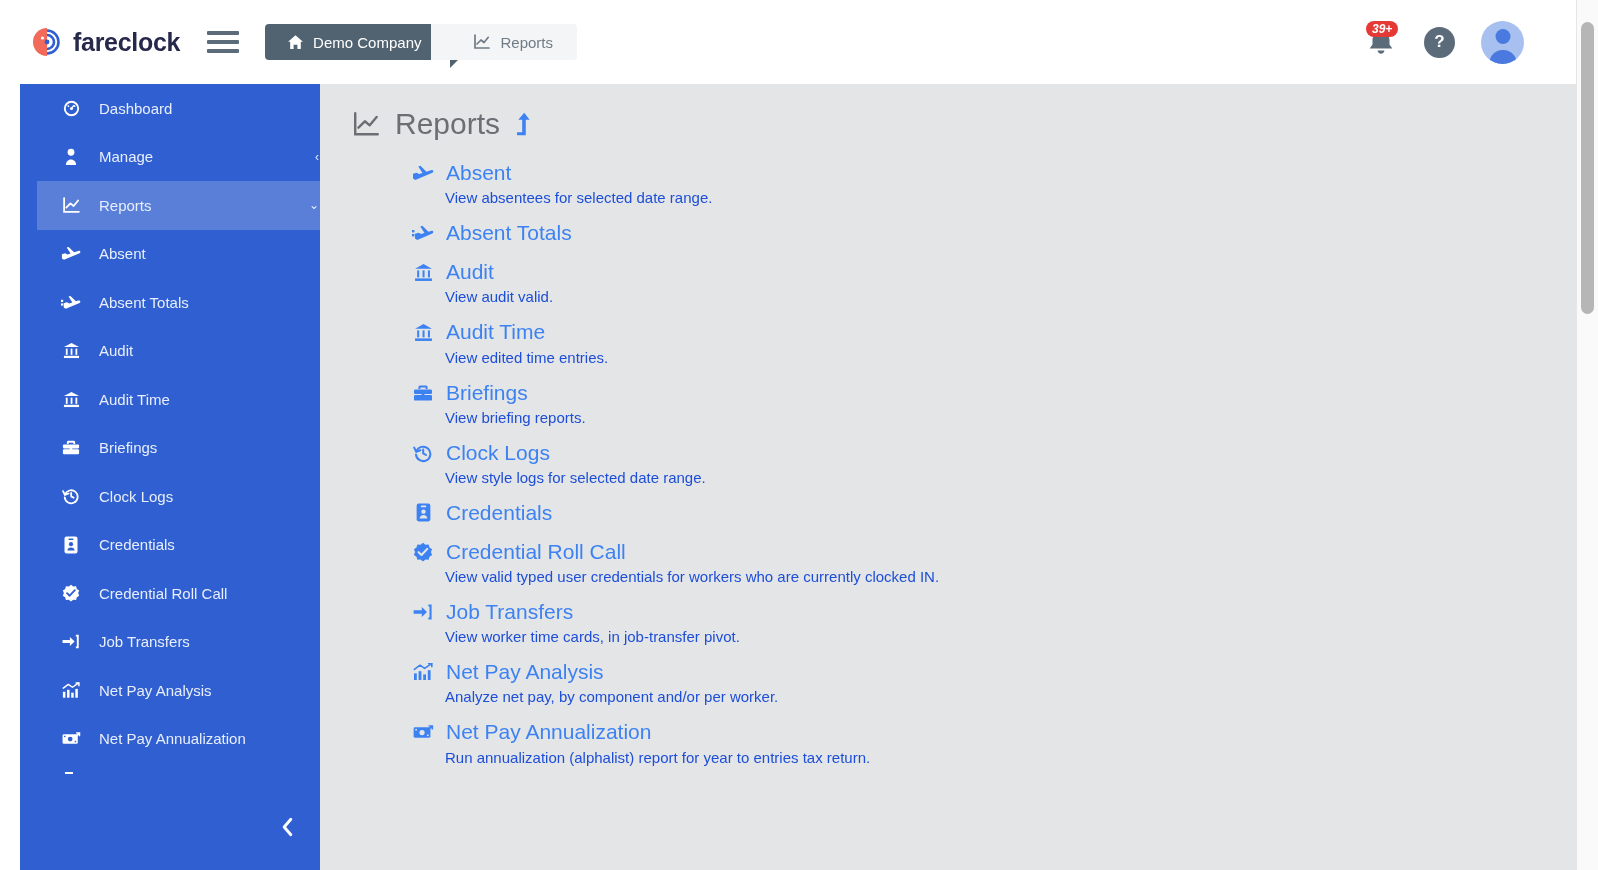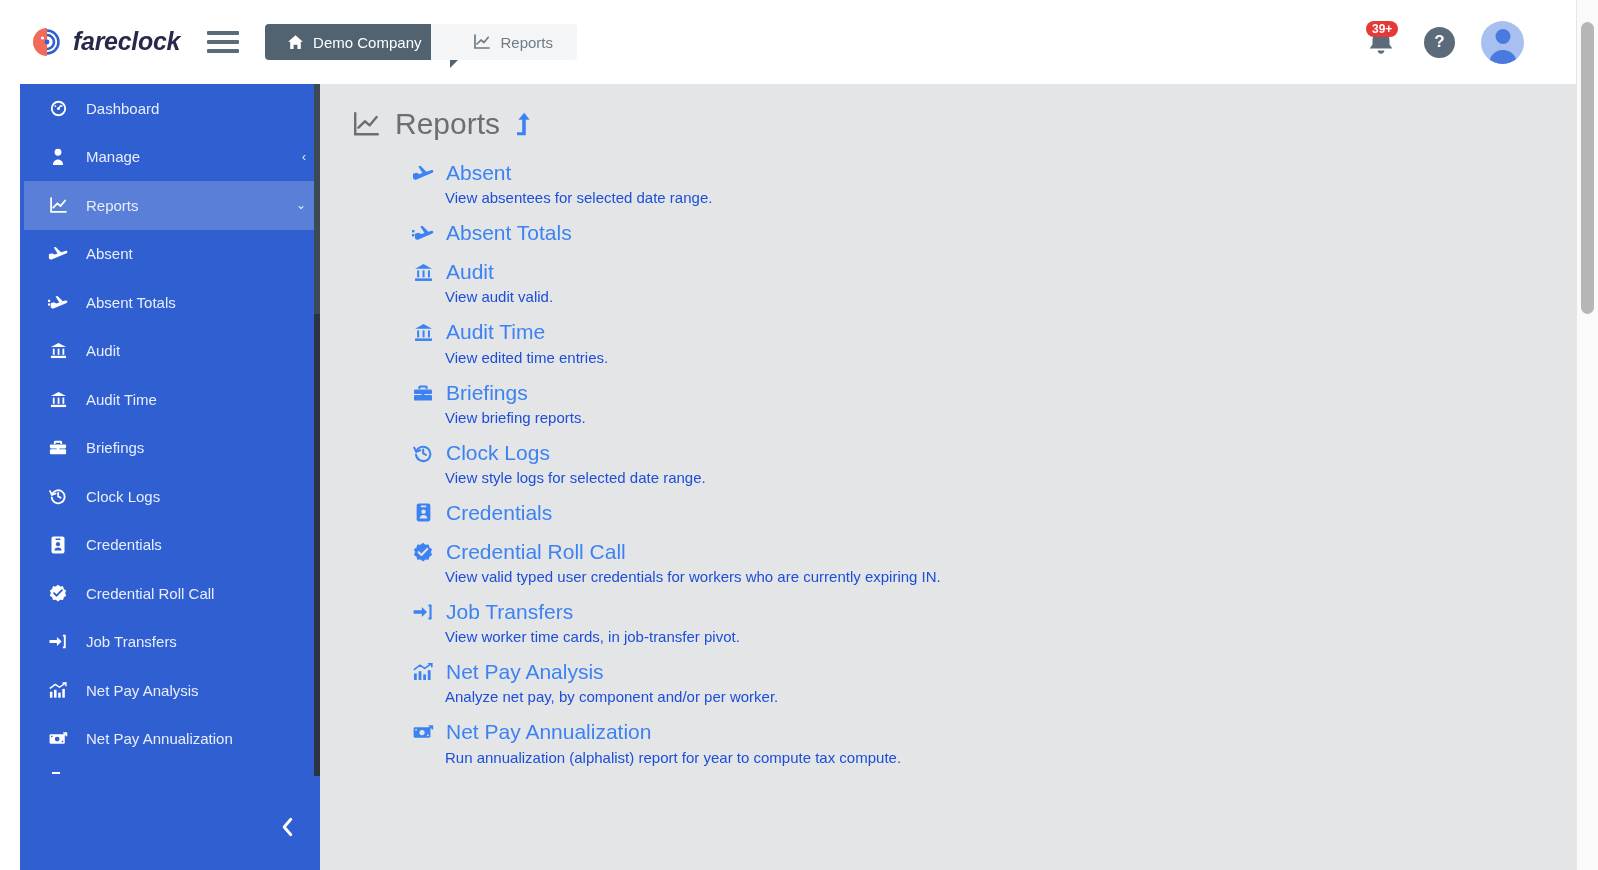--- a/index.html
+++ b/index.html
@@ -11,21 +11,21 @@
   }
   #app { position: relative; width: 1598px; height: 870px; }
 
   
   .topbar {
     position: absolute; top: 0; left: 0;
     width: 1598px; height: 84px;
     background: #ffffff;
     display: flex; align-items: center;
   }
-  .brand { display: flex; align-items: flex-start; margin-left: 32px; font-style: italic; }
+  .brand { display: flex; align-items: flex-end; margin-left: 32px; }
   .brand-mark { width: 30px; height: 30px; position: relative; }
   .brand-text {
     font-size: 25px; font-weight: bold; color: #26294a;
     margin-left: 11px; letter-spacing: -0.3px;
   }
   .hamburger {
     margin-left: 27px; width: 32px; height: 26px;
     display: flex; flex-direction: column; justify-content: space-between;
     padding: 2px 0; cursor: pointer;
   }
@@ -54,21 +54,21 @@
     background: #f4f5f6; color: #6f7b86;
     padding: 0 24px 0 42px; margin-left: -20px;
     border-radius: 0 4px 4px 0;
   }
   .crumb-icon { margin-right: 9px; display: inline-flex; align-items: center; }
 
   .topbar-right {
     margin-left: auto; display: flex; align-items: center;
     margin-right: 74px; gap: 26px;
   }
-  .bell-wrap { position: relative; width: 34px; height: 34px; cursor: pointer; }
+  .bell-wrap { position: relative; width: 34px; height: 34px; cursor: pointer; font-style: italic; }
   .badge {
     position: absolute; top: -4px; left: 2px;
     background: #e53935; color: #fff;
     font-size: 12px; font-weight: bold;
     border-radius: 9px; padding: 2px 6px; line-height: 12px;
     z-index: 2;
   }
   .help-btn {
     width: 31px; height: 31px; border-radius: 50%;
     background: #5c6b7a; color: #fff;
@@ -92,21 +92,21 @@
   }
 
   
   .sidebar {
     position: absolute; top: 84px; left: 20px;
     width: 300px; height: 786px;
     background: #2f5fd0;
     overflow: hidden;
   }
   .sidebar-scroll {
-    position: absolute; top: 0; left: 4px; width: 304px; height: 700px;
+    position: absolute; top: 0; left: 17px; width: 304px; height: 700px;
     overflow: hidden;
   }
   .nav-item {
     display: flex; align-items: center; height: 48.5px;
     padding-left: 23px; color: #e8eefc; font-size: 15px;
     cursor: pointer; position: relative;
   }
   .nav-item.active { background: #5a7fd9; }
   .nav-icon {
     width: 22px; display: inline-flex; align-items: center;
@@ -555,21 +555,21 @@
       <div class="report-item">
         <div class="report-link">
           <span class="r-icon">
             <svg width="20" height="20" viewBox="0 0 20 20" fill="#3d82f2">
               <path d="M10 0.8 l2.5 1.9 3.1-0.2 0.9 3 2.6 1.7-1.2 2.9 1.2 2.9-2.6 1.7-0.9 3-3.1-0.2L10 19.4 7.5 17.5l-3.1 0.2-0.9-3L0.9 13l1.2-2.9L0.9 7.2l2.6-1.7 0.9-3 3.1 0.2z"></path>
               <path d="M5.6 10.2 L8.5 13 L14.3 6.9" fill="none" stroke="#e4e5e7" stroke-width="2.1" stroke-linecap="round" stroke-linejoin="round"></path>
             </svg>
           </span>
           <span>Credential Roll Call</span>
         </div>
-        <div class="report-desc">View valid typed user credentials for workers who are currently expiring IN.</div>
+        <div class="report-desc">View valid typed user credentials for workers who are currently clocked IN.</div>
       </div>
 
       <div class="report-item">
         <div class="report-link">
           <span class="r-icon">
             <svg width="20" height="18" viewBox="0 0 20 18" fill="#3d82f2">
               <path d="M0.6 7.2 h8.2 V4 L14 9 L8.8 14 V10.8 H0.6 Z"></path>
               <path d="M15.4 1.4 h3.2 v15.2 h-3.2 v-2.1 h1.1 V3.5 h-1.1 z"></path>
             </svg>
           </span>
@@ -601,21 +601,21 @@
             <svg width="21" height="17" viewBox="0 0 20 16" fill="#3d82f2">
               <rect x="0.6" y="3" width="16" height="10" rx="1.4"></rect>
               <circle cx="8.6" cy="8" r="2.5" fill="#e4e5e7"></circle>
               <rect x="2.2" y="4.6" width="1.5" height="1.5" fill="#e4e5e7"></rect>
               <rect x="13.4" y="9.9" width="1.5" height="1.5" fill="#e4e5e7"></rect>
               <path d="M14.8 1 h4.4 v4.2 h-1.6 V3.4 l-2.3 2.2 -1.1-1.2 2.2-2.1 h-1.6 z"></path>
             </svg>
           </span>
           <span>Net Pay Annualization</span>
         </div>
-        <div class="report-desc">Run annualization (alphalist) report for year to compute tax compute.</div>
+        <div class="report-desc">Run annualization (alphalist) report for year to entries tax return.</div>
       </div>
 
     </div>
   </div>
 
   <div class="page-sb-track">
     <div class="page-sb-thumb"></div>
   </div>
 
 </div>

